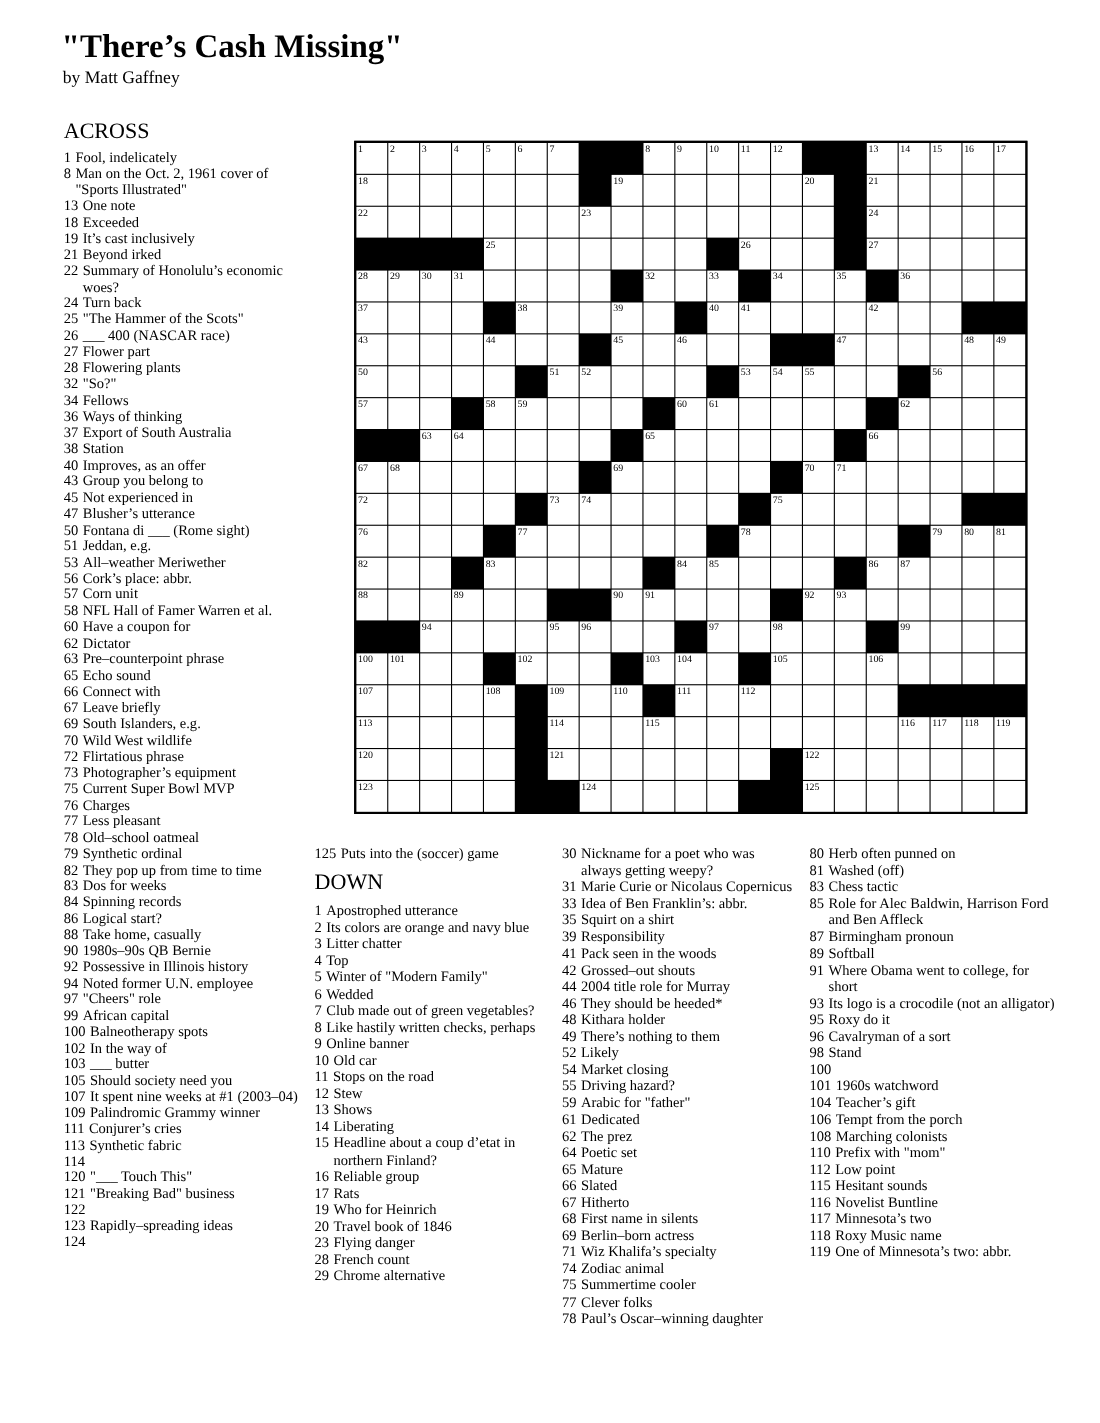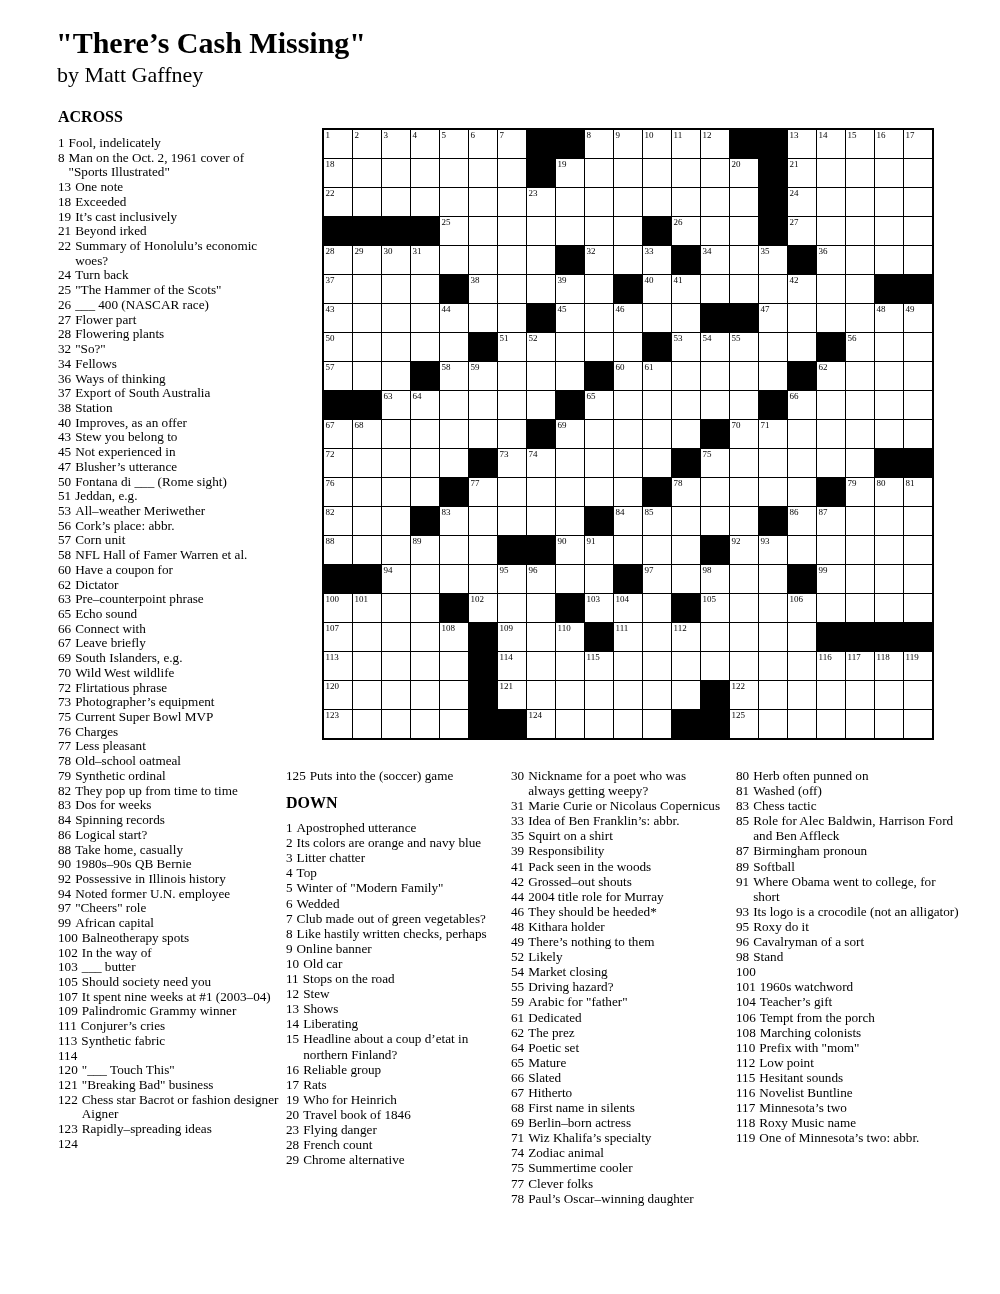--- a/index.html
+++ b/index.html
@@ -6,24 +6,24 @@
   body {
     width:1000px; height:1294px; background:#ffffff; color:#000;
     font-family:"Liberation Serif", serif; position:relative; overflow:hidden;
   }
   .title {
     position:absolute; left:56px; top:26px;
     font-size:30px; font-weight:bold; white-space:nowrap;
   }
   .byline {
     position:absolute; left:57px; top:62px;
-    font-size:22px; white-space:nowrap;
+    font-size:16px; white-space:nowrap;
   }
   .section-h {
-    font-size:16px; font-weight:bold;
+    font-size:20px; font-weight:normal;
   }
   #across-header { position:absolute; left:58px; top:108px; }
   .clue-col {
     position:absolute; font-size:13.2px;
   }
   #across-col { left:58px; top:136px; width:226px; line-height:14.72px; }
   #col2 { left:286px; top:768px; width:218px; line-height:15.1px; }
   #col3 { left:511px; top:768px; width:214px; line-height:15.1px; }
   #col4 { left:736px; top:768px; width:229px; line-height:15.1px; }
   .clue { display:flex; }
@@ -121,21 +121,21 @@
     <div class="clue">
       <span class="cn">38</span>
       <span class="ct">Station</span>
     </div>
     <div class="clue">
       <span class="cn">40</span>
       <span class="ct">Improves, as an offer</span>
     </div>
     <div class="clue">
       <span class="cn">43</span>
-      <span class="ct">Stew you belong to</span>
+      <span class="ct">Group you belong to</span>
     </div>
     <div class="clue">
       <span class="cn">45</span>
       <span class="ct">Not experienced in</span>
     </div>
     <div class="clue">
       <span class="cn">47</span>
       <span class="ct">Blusher’s utterance</span>
     </div>
     <div class="clue">
@@ -300,21 +300,20 @@
     <div class="clue">
       <span class="cn">120</span>
       <span class="ct">"___ Touch This"</span>
     </div>
     <div class="clue">
       <span class="cn">121</span>
       <span class="ct">"Breaking Bad" business</span>
     </div>
     <div class="clue">
       <span class="cn">122</span>
-      <span class="ct">Chess star Bacrot or fashion designer Aigner</span>
     </div>
     <div class="clue">
       <span class="cn">123</span>
       <span class="ct">Rapidly–spreading ideas</span>
     </div>
     <div class="clue">
       <span class="cn">124</span>
     </div>
   </div>
 

